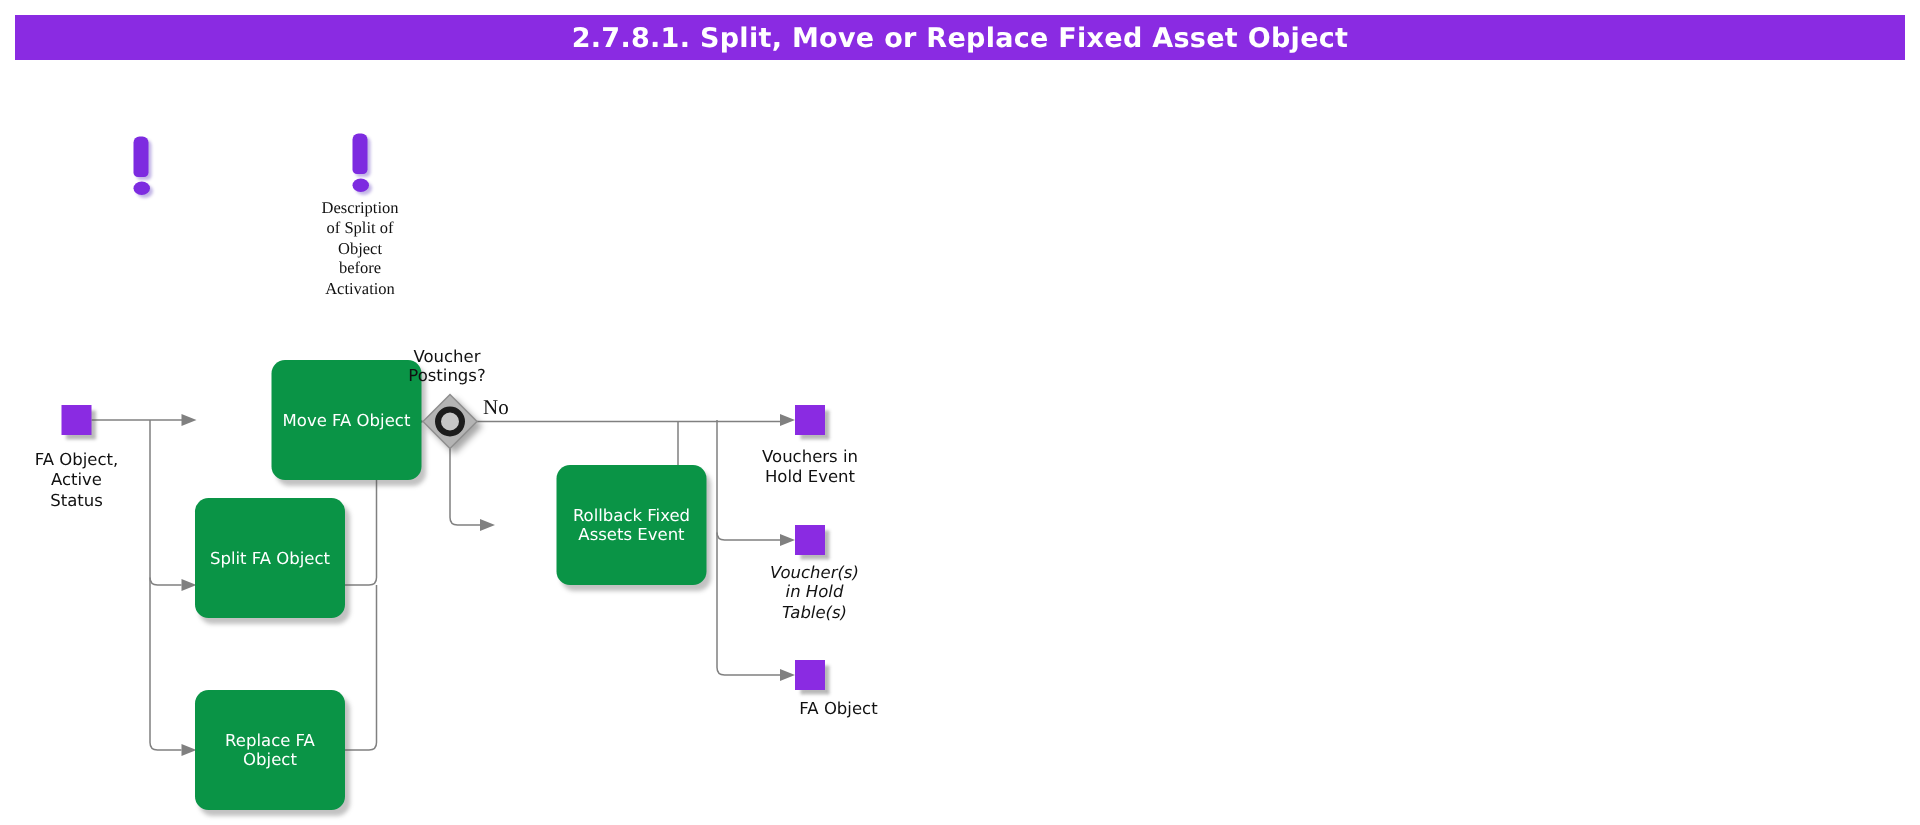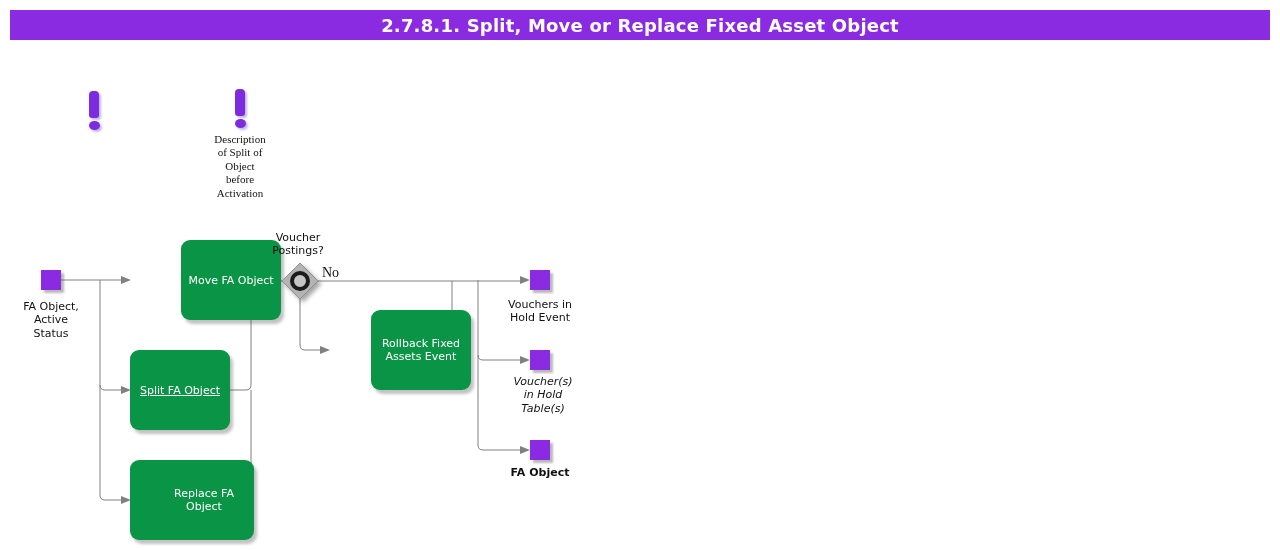--- a/index.html
+++ b/index.html
@@ -85,24 +85,24 @@
 Activation</div>
 
   <div class="sq" style="left:41px;top:270px;"></div>
   <div class="lbl" style="left:51px;top:300px;">FA Object,
 Active
 Status</div>
 
   <div class="process" style="left:141px;top:240px;margin-left:40px;">
     <span class="txt">Move FA Object</span>
   </div>
-  <div class="process" style="left:130px;top:350px;text-decoration:underline;">
+  <div class="process" style="left:130px;top:332px;">
     <span class="txt">Split FA Object</span>
   </div>
-  <div class="process" style="left:130px;top:460px;padding-left:24px;">
+  <div class="process" style="left:130px;top:460px;">
     <span class="txt">Replace FA
 Object</span>
   </div>
   <div class="process" style="left:330px;top:310px;margin-left:41px;">
     <span class="txt">Rollback Fixed
 Assets Event</span>
   </div>
 
   <svg class="diamond" width="46" height="46" viewBox="0 0 46 46">
     <polygon points="23,5 41,23 23,41 5,23" fill="#b4b4b4" stroke="#8f8f8f" stroke-width="1"></polygon>
@@ -115,15 +115,15 @@
   <div class="sq" style="left:530px;top:270px;"></div>
   <div class="lbl" style="left:540px;top:298px;">Vouchers in
 Hold Event</div>
 
   <div class="sq" style="left:530px;top:350px;"></div>
   <div class="lbl" style="left:543px;top:375px;font-style:italic;">Voucher(s)
 in Hold
 Table(s)</div>
 
   <div class="sq" style="left:530px;top:440px;"></div>
-  <div class="lbl" style="left:540px;top:466px;font-weight:bold;">FA Object</div>
+  <div class="lbl" style="left:559px;top:466px;">FA Object</div>
 
 </div>
 
 </body></html>

